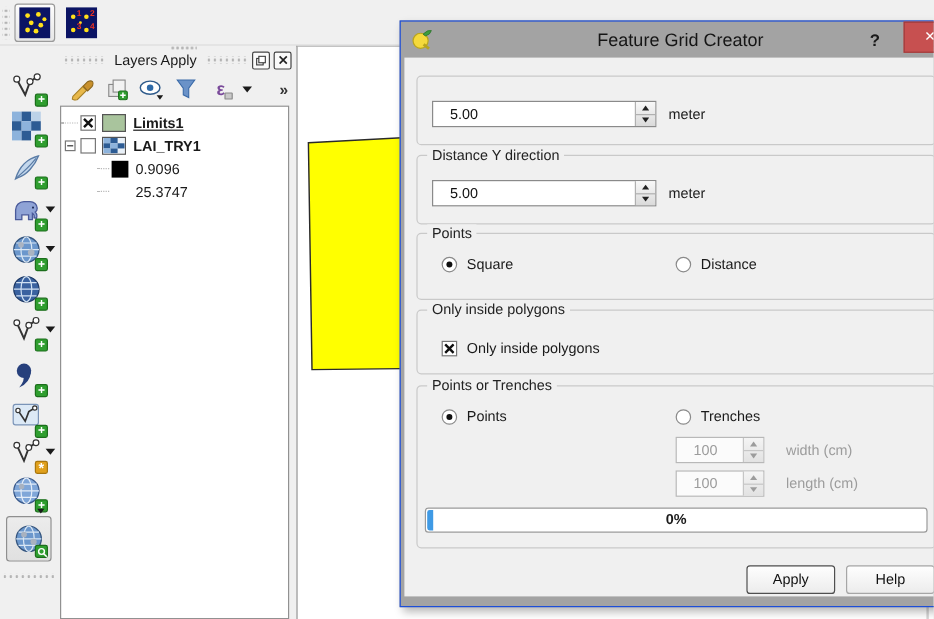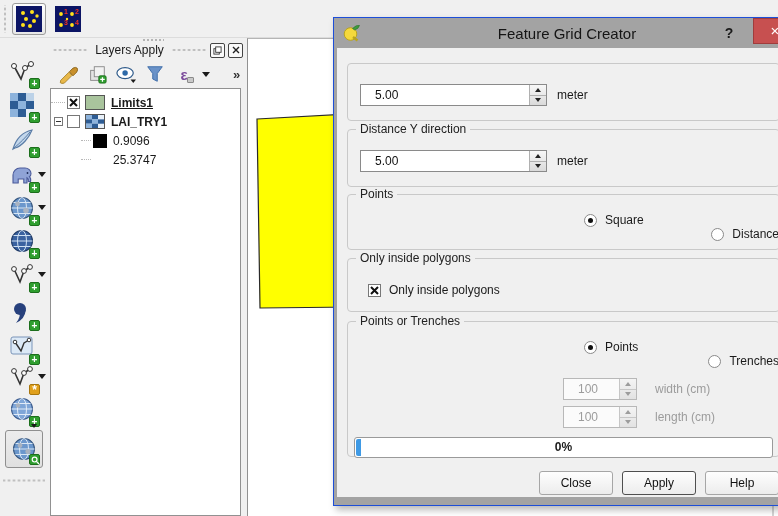--- a/index.html
+++ b/index.html
@@ -86,21 +86,21 @@
   .spin input { border:none; outline:none; width:168px; padding:0 14px; font:12px "Liberation Sans",sans-serif; color:#111; background:transparent; }
   .spin.small input { width:55px; }
   .spin-btns { width:17px; display:flex; flex-direction:column; border-left:1px solid #b0b0b0; background:linear-gradient(#f8f8f8,#dadada); }
   .spin-up, .spin-down { flex:1; position:relative; }
   .spin-up { border-bottom:1px solid #b0b0b0; }
   .spin-up::after, .spin-down::after { content:""; position:absolute; left:50%; top:50%; transform:translate(-50%,-50%); width:0; height:0; border-left:3px solid transparent; border-right:3px solid transparent; }
   .spin-up::after { border-bottom:4px solid #222; }
   .spin-down::after { border-top:4px solid #222; }
   .unit { margin-left:10px; }
 
-  .opt-row { display:flex; align-items:flex-end; margin:18px 0 0 20px;flex-direction:column; }
+  .opt-row { display:flex; align-items:flex-start; margin:18px 0 0 20px; }
   .opt { display:flex; align-items:center; gap:8px; }
   .opt.first { width:195px; }
   .radio { width:13px; height:13px; border-radius:50%; border:1px solid #8a8a8a; background:#fff; position:relative; flex:none; }
   .radio.sel::after { content:""; position:absolute; inset:3px; border-radius:50%; background:#101010; }
 
   .chk-row { display:flex; align-items:center; gap:8px; margin:24px 0 0 20px; }
 
   #gb-points .opt-row { }
   .trench-spin-row { display:flex; align-items:center; margin:10px 0 0 215px; }
   .trench-spin-row + .trench-spin-row { margin-top:6px; }
@@ -500,21 +500,20 @@
           </span>
           <span class="gray-label">length (cm)</span>
         </div>
         <div class="progress">
           <span class="fill"></span>
           <span class="plabel">0%</span>
         </div>
       </div>
 
       <div class="btn-row">
-        <span class="btn">Close</span>
         <span class="btn default">Apply</span>
         <span class="btn">Help</span>
       </div>
 
     </div>
   </div>
 
 </div>
 
 </body></html>

